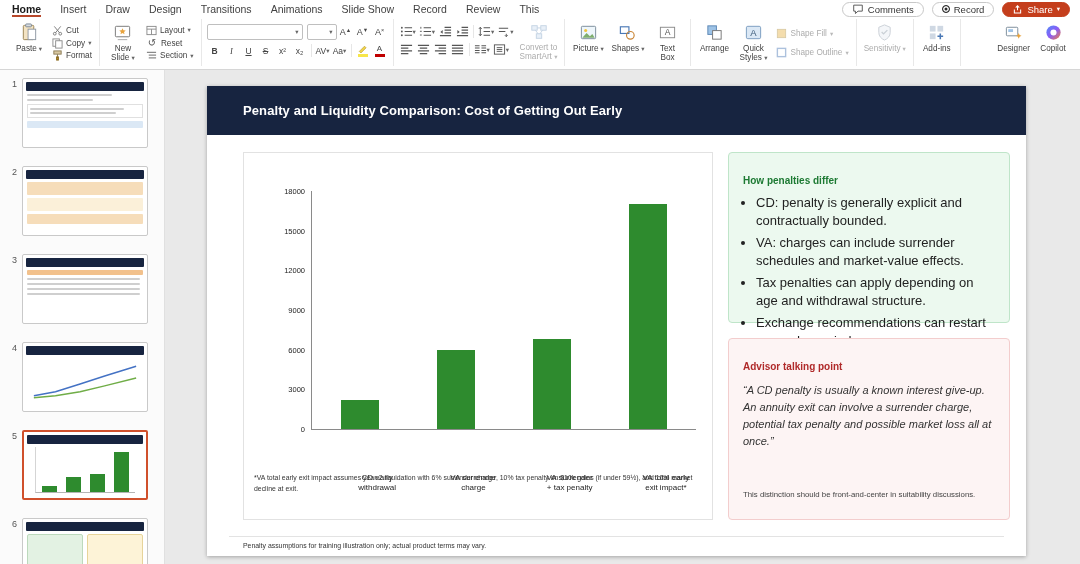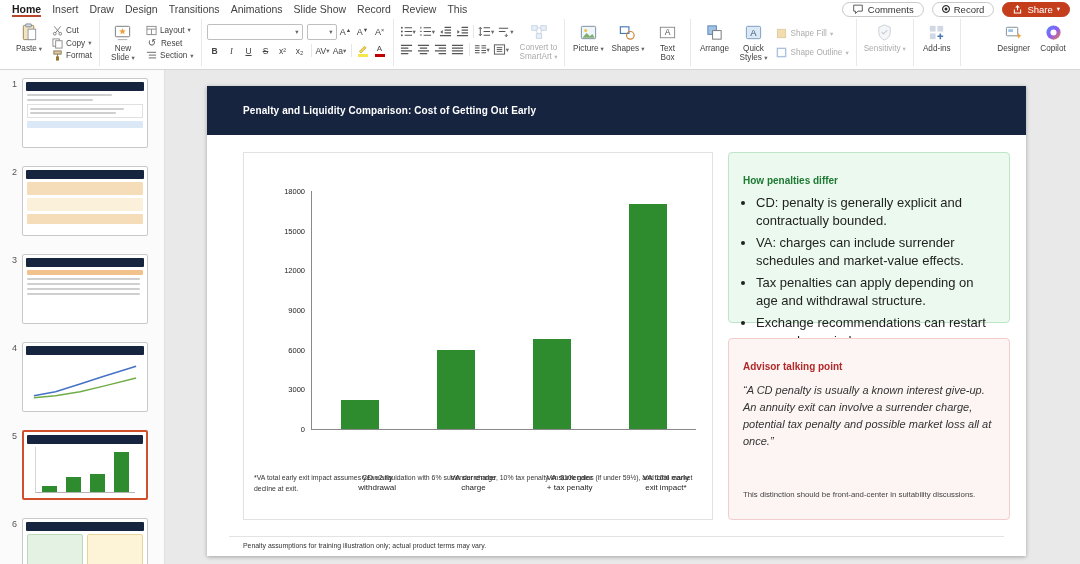--- a/index.html
+++ b/index.html
@@ -2,21 +2,21 @@
 <html><head>
 <meta charset="utf-8">
 <style>
   * { box-sizing: border-box; margin: 0; padding: 0; }
   html, body { width: 1080px; height: 564px; }
   body { font-family: "Liberation Sans", sans-serif; background: #fff; overflow: hidden; color: #333; }
   .app { position: relative; width: 1080px; height: 564px; overflow: hidden; }
 
   
   .menubar { height: 17px; display: flex; align-items: center; justify-content: space-between; padding: 1px 10px 0 12px; background: #fff; }
-  .menu-tabs { display: flex; gap: 11px; font-size: 10.5px; color: #424242; align-items: stretch; height: 100%; }
+  .menu-tabs { display: flex; gap: 19px; font-size: 10.5px; color: #424242; align-items: stretch; height: 100%; }
   .menu-tab { display: flex; align-items: center; cursor: default; white-space: nowrap; }
   .menu-tab.active { font-weight: bold; color: #1a1a1a; box-shadow: inset 0 -2px 0 #b7472a; }
   .menu-right { display: flex; gap: 8px; align-items: center; }
   .pill { display: flex; align-items: center; gap: 4px; height: 15px; padding: 0 9px; border: 1px solid #c8c8c8; border-radius: 8px; background: #fff; font-size: 9.5px; color: #333; white-space: nowrap; }
   .pill.share { background: #c43e1c; border-color: #c43e1c; color: #fff; }
   .pill .chev { color: inherit; }
   .rec-dot { width: 8px; height: 8px; border-radius: 50%; background: #2b2b2b; box-shadow: inset 0 0 0 1.5px #fff; border: 1px solid #2b2b2b; }
 
   
   .ribbon { height: 53px; display: flex; align-items: stretch; padding: 2px 4px 3px 6px; border-bottom: 1px solid #d6d6d6; background: #fff; overflow: hidden; }
@@ -61,21 +61,21 @@
   .m-strip.orange-h { background: #f2c18c; height: 5px; }
   .m-chart { display: block; width: 100%; height: 44px; }
   .m-bars { display: flex; align-items: flex-end; gap: 9px; height: 46px; margin: 3px 8px 0; padding: 0 6px; border-bottom: 1px solid #b5b5b5; border-left: 1px solid #d5d5d5; }
   .m-bars i { flex: 1; background: #2e8b2e; display: block; }
   .m-cols { display: flex; gap: 4px; margin: 3px 1px; height: 42px; }
   .m-col { flex: 1; border: 1px solid; border-radius: 2px; }
 
   .canvas { flex: 1; background: #e9e9e9; position: relative; overflow: hidden; }
   .slide { position: relative; width: 819px; height: 470px; background: #fff; margin: 16px 0 0 42px; box-shadow: 0 1px 4px rgba(0,0,0,.3); }
   .slide-titlebar { height: 49px; background: #172440; display: flex; align-items: center; padding-left: 36px; }
-  .slide-title { color: #fff; font-size: 10px; font-weight: bold; letter-spacing: .1px; }
+  .slide-title { color: #fff; font-size: 13px; font-weight: bold; letter-spacing: .1px; }
   .slide-body { display: flex; gap: 15px; padding: 17px 16px 0 36px; }
 
   
   .chart-card { position: relative; width: 470px; height: 368px; border: 1px solid #e2e2e2; background: #fff; flex: none; }
   .plot { position: absolute; left: 67px; top: 38px; width: 385px; height: 239px; border-left: 1px solid #8a8a8a; border-bottom: 1px solid #8a8a8a; }
   .bars { display: flex; height: 100%; align-items: flex-end; }
   .bar-slot { flex: 1; display: flex; justify-content: center; align-items: flex-end; height: 100%; }
   .bar { width: 38px; }
   .y-axis { position: absolute; right: 100%; top: 0; bottom: 0; width: 54px; }
   .ytick { position: absolute; right: 7px; transform: translateY(50%); font-size: 7.5px; color: #222; }

